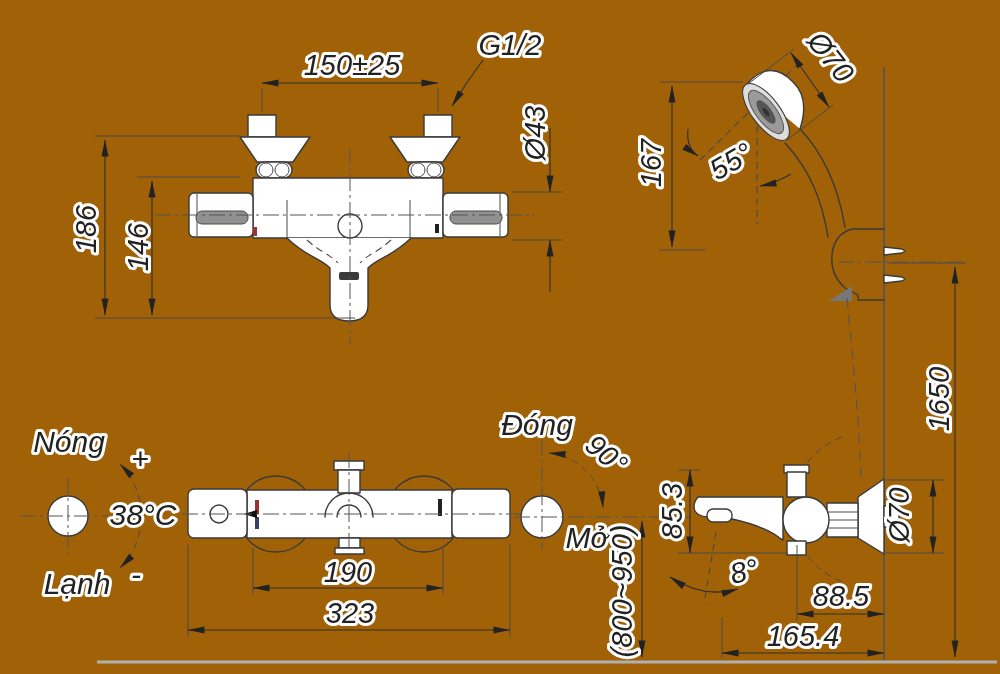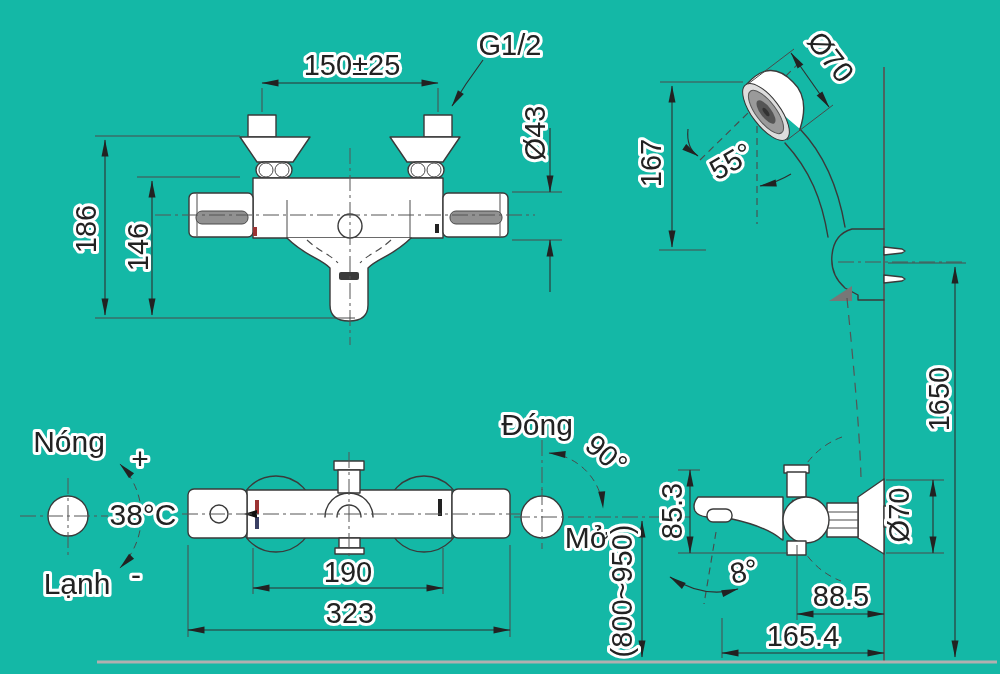--- a/index.html
+++ b/index.html
@@ -1,16 +1,16 @@
 <!DOCTYPE html>
 <html><head>
 <meta charset="utf-8">
 <style>
   html,body{margin:0;padding:0;background:#fff;}
-  .stage{width:1000px;height:674px;position:relative;background:#14b8a6;overflow:hidden;}
+  .stage{width:1000px;height:674px;position:relative;background:#a16207;overflow:hidden;font-style:italic;}
   svg{display:block;}
   .ln{stroke:#3a3a3a;stroke-width:1.4;fill:none;stroke-linecap:round;stroke-linejoin:round;}
   .thin{stroke:#4a4a4a;stroke-width:1;fill:none;}
   .dim{stroke:#2f2f2f;stroke-width:1.1;fill:none;}
   .cl{stroke:#555;stroke-width:1;fill:none;stroke-dasharray:16 4 3 4;}
   .hid{stroke:#4a4a4a;stroke-width:1.1;fill:none;stroke-dasharray:7 5;}
   .wh{fill:#fff;}
   .wall{stroke:#555;stroke-width:1.7;fill:none;}
   .ground{stroke:#b0b0b0;stroke-width:3;fill:none;}
   text{font-family:"Liberation Sans","DejaVu Sans",sans-serif;fill:#222;

